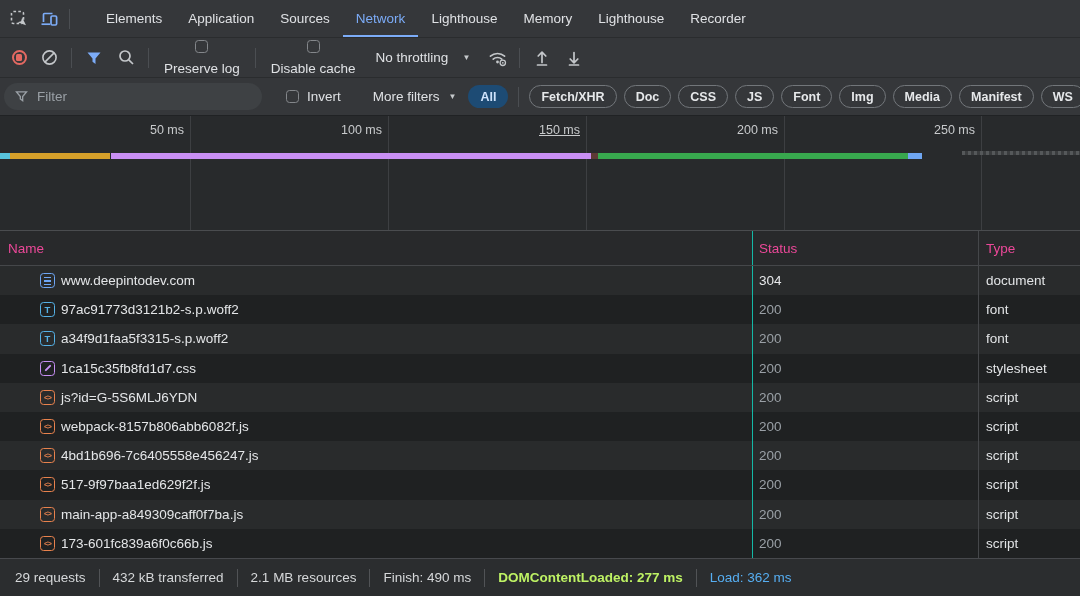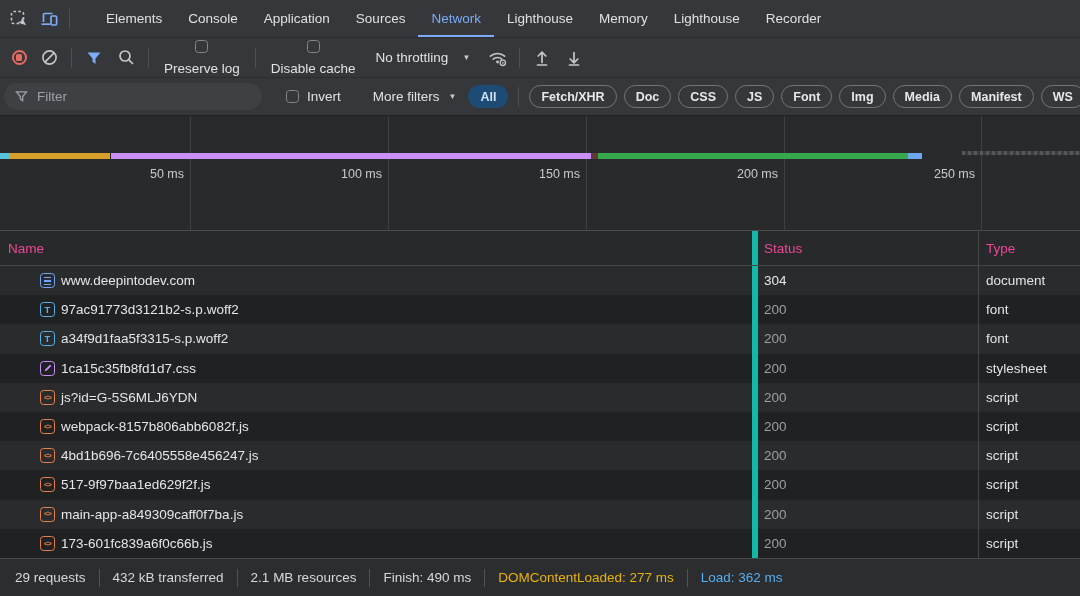--- a/index.html
+++ b/index.html
@@ -63,36 +63,36 @@
     height:23px; display:flex; align-items:center; padding:0 11px;
     border:1px solid #72767a; border-radius:12px; font-size:12.5px; font-weight:600;
     color:#e6e8ea; cursor:pointer; flex:none; background:transparent;
   }
   .pill.selected { background:#1d4b74; border-color:transparent; color:#cfe3fc; }
   
   .overview { position:relative; height:115px; background:#282a2c; border-bottom:1px solid #4a4c4f; }
   .gridline { position:absolute; top:0; bottom:0; width:1px; background:#3d3f42; }
   .ticklabel {
     position:absolute; top:7px; width:80px; text-align:right;
-    font-size:12.5px; color:#c8cacc;margin-top:44px;
+    font-size:12.5px; color:#c8cacc;
   }
   .seg { position:absolute; top:37px; height:6px; }
   .pendingbar {
     position:absolute; top:35px; height:4px;
     background:repeating-linear-gradient(90deg,#55585a 0 3px,#3a3c3e 3px 6px);
   }
   
   .tablewrap { position:relative; }
   .trow, .thead {
     display:grid; grid-template-columns:752px 226px 1fr; align-items:stretch;
   }
   .thead { height:35px; background:#28292b; border-bottom:1px solid #45474a; }
   .thead .cell { display:flex; align-items:center; font-size:13.5px; color:#ec4899; }
   .cell { padding-left:8px; overflow:hidden; white-space:nowrap; }
-  .cell.c2 { border-left:6px solid #14b8a6; padding-left:6px; }
+  .cell.c2 { border-left:1px solid #14b8a6; padding-left:6px; }
   .cell.c3 { border-left:1px solid #45474a; padding-left:7px; }
   .rows { height:292px; overflow:hidden; }
   .trow { height:29.2px; cursor:pointer; }
   .trow.odd  { background:#292b2c; }
   .trow.even { background:#1f2122; }
   .trow .cell { display:flex; align-items:center; font-size:13.5px; }
   .namecell { gap:6px; color:#e4e6e8;margin-left:32px; }
   .status-bright { color:#e6e8ea; }
   .status-dim { color:#9aa0a6; }
   .typecell { color:#e2e4e6; }
@@ -128,21 +128,20 @@
       <svg width="20" height="20" viewBox="0 0 20 20">
         <path d="M4.5 13 V5.5 a1 1 0 0 1 1 -1 h8" fill="none" stroke="#7cacf8" stroke-width="1.7"></path>
         <path d="M2.5 15.2 h8.5" stroke="#7cacf8" stroke-width="1.7"></path>
         <rect x="12" y="7" width="5.6" height="9" rx="1.2" fill="none" stroke="#7cacf8" stroke-width="1.7"></rect>
       </svg>
     </div>
     <div class="vsep"></div>
 
     <div style="display:flex;align-items:stretch;">
         <div class="tab">Elements</div>
-        <div class="tab">Console</div>
         <div class="tab">Application</div>
         <div class="tab">Sources</div>
         <div class="tab active">Network</div>
         <div class="tab">Lighthouse</div>
         <div class="tab">Memory</div>
         <div class="tab">Lighthouse</div>
         <div class="tab">Recorder</div>
       </div>
   </div>
 
@@ -236,21 +235,21 @@
         <div class="pill">WS</div>
       </div>
   </div>
 
   <div class="overview">
       <div class="gridline" style="left: 190px;"></div>
       <div class="ticklabel" style="left: 104px;">50 ms</div>
       <div class="gridline" style="left: 388px;"></div>
       <div class="ticklabel" style="left: 302px;">100 ms</div>
       <div class="gridline" style="left: 586px;"></div>
-      <div class="ticklabel" style="left: 500px;">150 ms</div>
+      <div class="ticklabel" style="left: 500px; text-decoration: underline;">150 ms</div>
       <div class="gridline" style="left: 784px;"></div>
       <div class="ticklabel" style="left: 698px;">200 ms</div>
       <div class="gridline" style="left: 981px;"></div>
       <div class="ticklabel" style="left: 895px;">250 ms</div>
       <div class="seg" style="left: 0px; width: 10px; background: rgb(88, 196, 221);"></div>
       <div class="seg" style="left: 10px; width: 100px; background: rgb(214, 160, 42);"></div>
       <div class="seg" style="left: 111px; width: 480px; background: rgb(201, 143, 244);"></div>
       <div class="seg" style="left: 591px; width: 7px; background: rgb(93, 58, 53);"></div>
       <div class="seg" style="left: 598px; width: 310px; background: rgb(56, 168, 78);"></div>
       <div class="seg" style="left: 908px; width: 14px; background: rgb(111, 166, 242);"></div>
@@ -369,18 +368,18 @@
 
   <div class="statusbar">
       <span>29 requests</span>
       <div class="sbar-sep"></div>
       <span>432 kB transferred</span>
       <div class="sbar-sep"></div>
       <span>2.1 MB resources</span>
       <div class="sbar-sep"></div>
       <span>Finish: 490 ms</span>
       <div class="sbar-sep"></div>
-      <span style="color: #eab308;">DOMContentLoaded: 277 ms</span>
+      <span style="color: #bef264; font-weight: bold;">DOMContentLoaded: 277 ms</span>
       <div class="sbar-sep"></div>
       <span style="color: rgb(86, 174, 242);">Load: 362 ms</span>
     </div>
 
 </div>
 
 </body></html>

